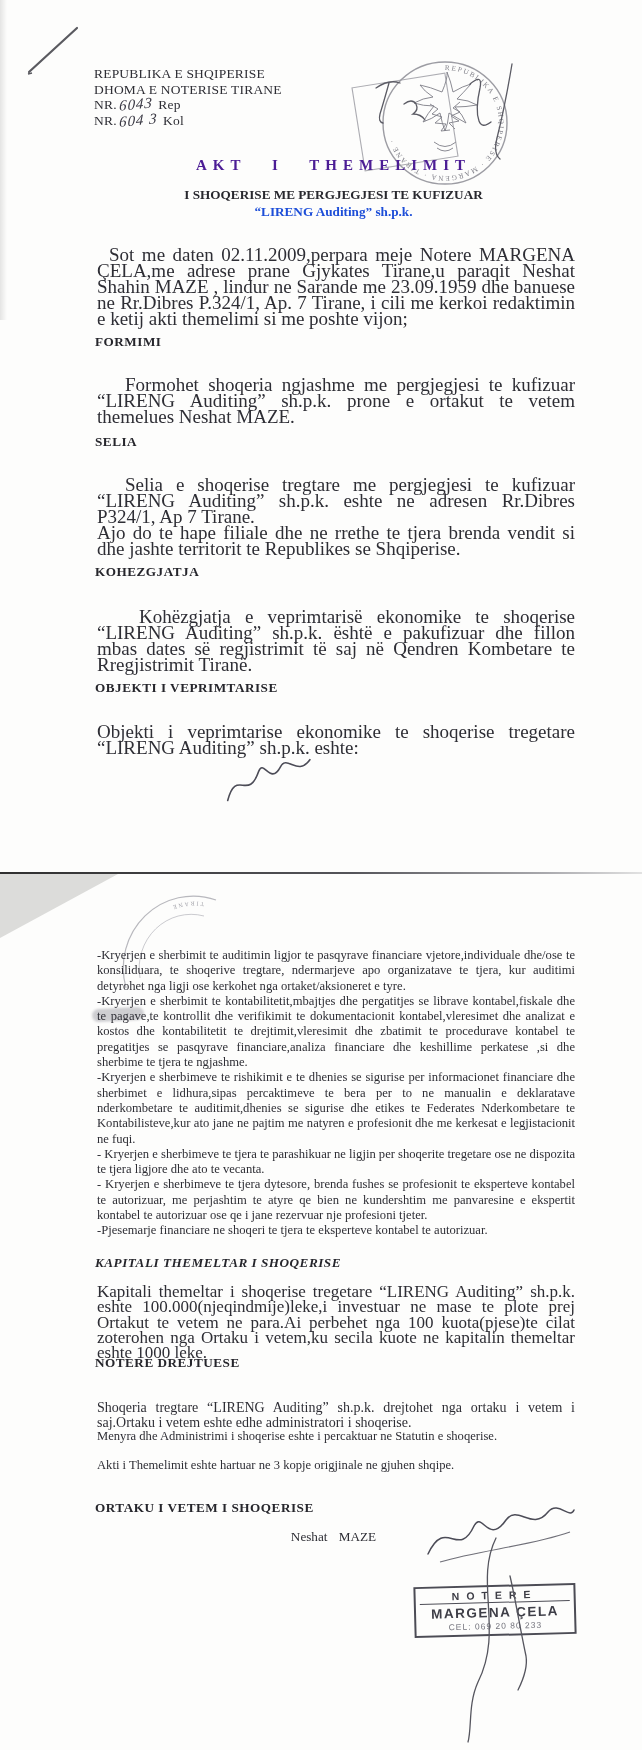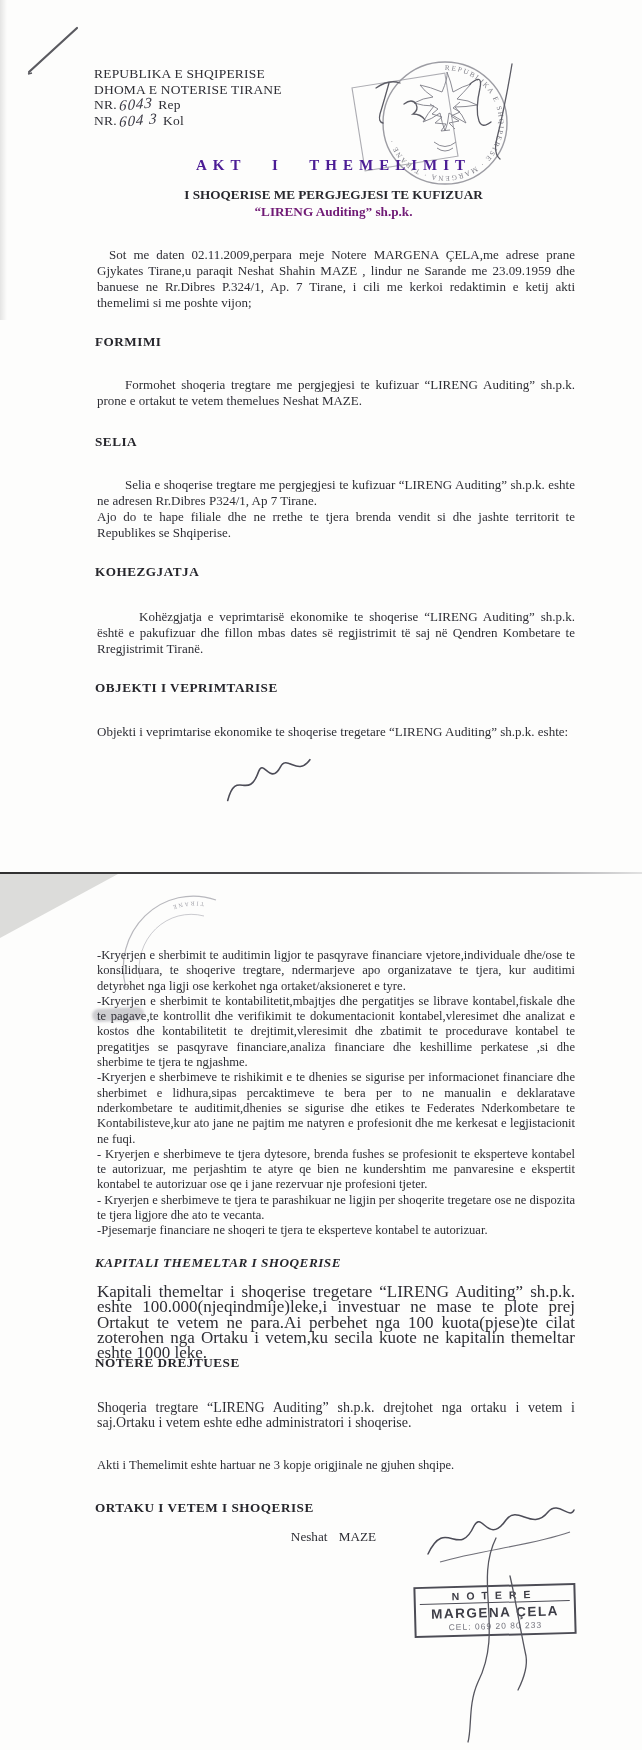--- a/index.html
+++ b/index.html
@@ -8,22 +8,22 @@
     background:#fdfdfc;overflow:hidden;
     font-family:"Liberation Serif","DejaVu Serif",serif;
     color:#2e2e35;
   }
   .abs{position:absolute;}
   
   .hdr{left:94px;top:66px;font-size:13.5px;line-height:15.5px;letter-spacing:.2px;}
   .hand{display:inline-block;font-style:italic;font-size:15px;transform:rotate(-6deg) skewX(-8deg);color:#3a3944;letter-spacing:1px;margin:0 2px;}
   .title{left:95px;width:477px;top:157px;text-align:center;font-size:15px;font-weight:bold;letter-spacing:6px;word-spacing:16px;color:#4c1d95;}
   .sub1{left:95px;width:477px;top:187px;text-align:center;font-size:13.2px;font-weight:bold;color:#28282e;}
-  .sub2{left:95px;width:477px;top:204px;text-align:center;font-size:13.2px;font-weight:bold;color:#701a75;}
-  .body{left:97px;width:478px;font-size:13px;line-height:16px;text-align:justify;margin:0;white-space:pre-line;}
+  .sub2{left:95px;width:477px;top:204px;text-align:center;font-size:13.2px;font-weight:bold;color:#1d4ed8;}
+  .body{left:97px;width:478px;font-size:19px;line-height:16px;text-align:justify;margin:0;white-space:pre-line;}
   .ind1{text-indent:12px;}
   .ind2{text-indent:28px;}
   .ind3{text-indent:42px;}
   .hding{left:95px;width:477px;font-size:13.2px;font-weight:bold;color:#26262c;letter-spacing:.5px;}
   
   .sepline{left:0;top:872px;width:642px;height:2px;background:linear-gradient(to right,#2f2f2f 0%,#55555a 55%,#a9a9ad 85%,#e2e2e2 100%);}
   .dogear{left:0;top:874px;width:118px;height:64px;background:#dcdcda;clip-path:polygon(0 0,100% 0,0 100%);}
   .edge{left:0;top:0;width:7px;height:320px;background:linear-gradient(to right,rgba(80,80,80,.14),rgba(80,80,80,0));}
   
   .dense{left:97px;width:478px;top:948px;font-size:12.6px;line-height:15.3px;text-align:justify;}
@@ -90,21 +90,21 @@
     </g>
   </svg>
 
   <div class="abs title">AKT I THEMELIMIT</div>
   <div class="abs sub1">I SHOQERISE ME PERGJEGJESI TE KUFIZUAR</div>
   <div class="abs sub2">“LIRENG  Auditing” sh.p.k.</div>
 
   <p class="abs body ind1" style="top:247px;">Sot me daten 02.11.2009,perpara meje Notere MARGENA ÇELA,me adrese prane Gjykates Tirane,u paraqit Neshat Shahin MAZE , lindur ne Sarande me 23.09.1959 dhe banuese ne Rr.Dibres P.324/1, Ap. 7 Tirane, i cili me kerkoi redaktimin e ketij akti themelimi si me poshte vijon;</p>
 
   <div class="abs hding" style="top:334px;">FORMIMI</div>
-  <p class="abs body ind2" style="top:377px;">Formohet shoqeria tregtare me pergjegjesi te kufizuar “LIRENG  Auditing” sh.p.k. prone e ortakut te vetem themelues Neshat  MAZE.</p>
+  <p class="abs body ind2" style="top:377px;">Formohet shoqeria ngjashme me pergjegjesi te kufizuar “LIRENG  Auditing” sh.p.k. prone e ortakut te vetem themelues Neshat  MAZE.</p>
 
   <div class="abs hding" style="top:434px;">SELIA</div>
   <p class="abs body ind2" style="top:477px;">Selia e shoqerise tregtare me pergjegjesi te kufizuar “LIRENG  Auditing” sh.p.k. eshte ne adresen Rr.Dibres P324/1, Ap 7 Tirane.
 Ajo do te hape filiale dhe ne rrethe te tjera brenda vendit si dhe jashte territorit te Republikes se Shqiperise.</p>
 
   <div class="abs hding" style="top:564px;">KOHEZGJATJA</div>
   <p class="abs body ind3" style="top:609px;">Kohëzgjatja e veprimtarisë ekonomike te shoqerise “LIRENG  Auditing” sh.p.k. është e pakufizuar dhe fillon mbas dates së regjistrimit të saj në Qendren Kombetare te Rregjistrimit Tiranë.</p>
 
   <div class="abs hding" style="top:680px;">OBJEKTI I VEPRIMTARISE</div>
   <p class="abs body" style="top:724px;">Objekti i veprimtarise ekonomike te shoqerise tregetare “LIRENG  Auditing” sh.p.k. eshte:</p>
@@ -125,30 +125,31 @@
     <text font-size="6" letter-spacing="2" fill="#8e8e97" opacity=".8" font-family="Liberation Serif, serif">
       <textPath href="#ring2" startOffset="8">TIRANE</textPath>
     </text>
   </svg>
   <div class="abs smudge"></div>
 
   <div class="abs dense">
     <p>-Kryerjen e sherbimit te auditimin ligjor te pasqyrave financiare vjetore,individuale dhe/ose te konsiliduara, te shoqerive tregtare, ndermarjeve apo organizatave te tjera, kur auditimi detyrohet nga ligji ose kerkohet nga ortaket/aksioneret e tyre.</p>
     <p>-Kryerjen e sherbimit te kontabilitetit,mbajtjes dhe pergatitjes se librave kontabel,fiskale dhe te pagave,te kontrollit dhe verifikimit te dokumentacionit kontabel,vleresimet dhe analizat e kostos dhe kontabilitetit te drejtimit,vleresimit dhe zbatimit te procedurave kontabel te pregatitjes se pasqyrave financiare,analiza financiare dhe keshillime perkatese ,si dhe sherbime te tjera te ngjashme.</p>
     <p>-Kryerjen e sherbimeve te rishikimit e te dhenies se sigurise per informacionet financiare dhe sherbimet e lidhura,sipas percaktimeve te bera per to ne manualin e deklaratave nderkombetare te auditimit,dhenies se sigurise dhe etikes te Federates Nderkombetare te Kontabilisteve,kur ato jane ne pajtim me natyren e profesionit dhe me kerkesat e legjistacionit ne fuqi.</p>
+    <p>- Kryerjen e sherbimeve te tjera te parashikuar ne ligjin per shoqerite tregetare ose ne dispozita te tjera ligjore dhe ato te vecanta.</p>
     <p>- Kryerjen e sherbimeve te tjera dytesore, brenda fushes se profesionit te eksperteve kontabel te autorizuar, me perjashtim te atyre qe bien ne kundershtim me panvaresine e ekspertit kontabel te autorizuar ose qe i jane rezervuar nje profesioni tjeter.</p>
-    <p>- Kryerjen e sherbimeve te tjera te parashikuar ne ligjin per shoqerite tregetare ose ne dispozita te tjera ligjore dhe ato te vecanta.</p>
     <p>-Pjesemarje financiare ne shoqeri te tjera te eksperteve kontabel te autorizuar.</p>
   </div>
 
   <div class="abs hding" style="top:1255px;font-style:italic;">KAPITALI THEMELTAR I SHOQERISE</div>
   <p class="abs body k-body" style="font-size:17px;line-height:15.3px;">Kapitali themeltar i shoqerise tregetare “LIRENG Auditing” sh.p.k. eshte 100.000(njeqindmije)leke,i investuar ne mase te plote prej Ortakut te vetem ne para.Ai perbehet nga 100 kuota(pjese)te cilat zoterohen nga Ortaku i vetem,ku secila kuote ne kapitalin themeltar eshte 1000 leke.</p>
 
   <div class="abs hding" style="top:1355px;">NOTERE DREJTUESE</div>
   <p class="abs body o-body1" style="font-size:14px;line-height:15.3px;">Shoqeria tregtare “LIRENG Auditing” sh.p.k. drejtohet nga ortaku i vetem i saj.Ortaku i vetem eshte edhe administratori i shoqerise.</p>
+  <p class="abs body o-body2" style="font-size:12.6px;line-height:15.3px;text-align:left;">Menyra dhe Administrimi i shoqerise eshte i percaktuar ne Statutin e shoqerise.</p>
 
   <p class="abs body closing" style="font-size:12.6px;text-align:left;">Akti i Themelimit eshte hartuar ne 3 kopje origjinale ne gjuhen shqipe.</p>
 
   <div class="abs sigline">Neshat  MAZE</div>
   <div class="abs hding" style="top:1500px;">ORTAKU I VETEM I SHOQERISE</div>
 
   <svg class="abs" style="left:420px;top:1502px;z-index:3;" width="160" height="70">
     <path d="M8,52 C26,14 38,58 54,24 C62,8 68,44 86,18 C98,2 112,30 128,10 C138,-2 150,18 154,8" stroke="#4c4c57" stroke-width="1.5" fill="none" stroke-linecap="round"></path>
     <path d="M20,60 C60,48 110,44 150,30" stroke="#4c4c57" stroke-width="1.1" fill="none" opacity=".8"></path>
   </svg>

